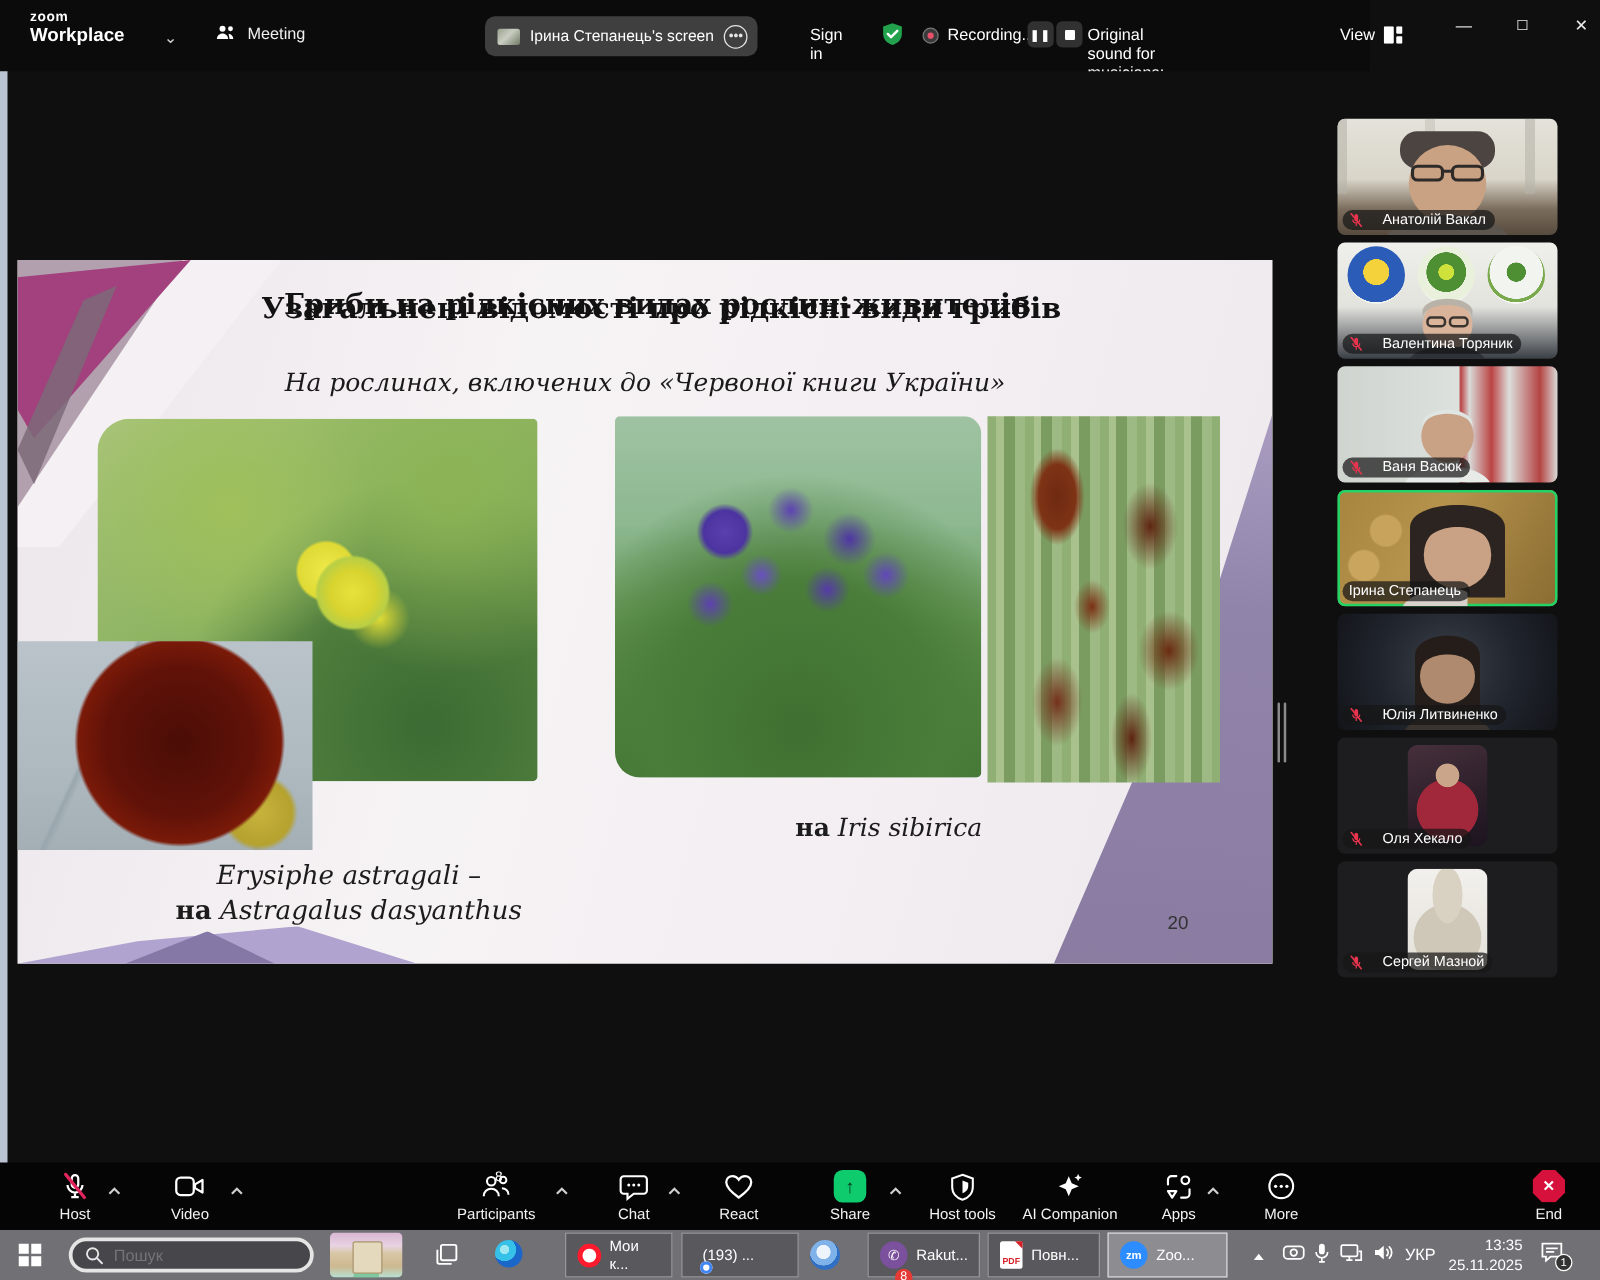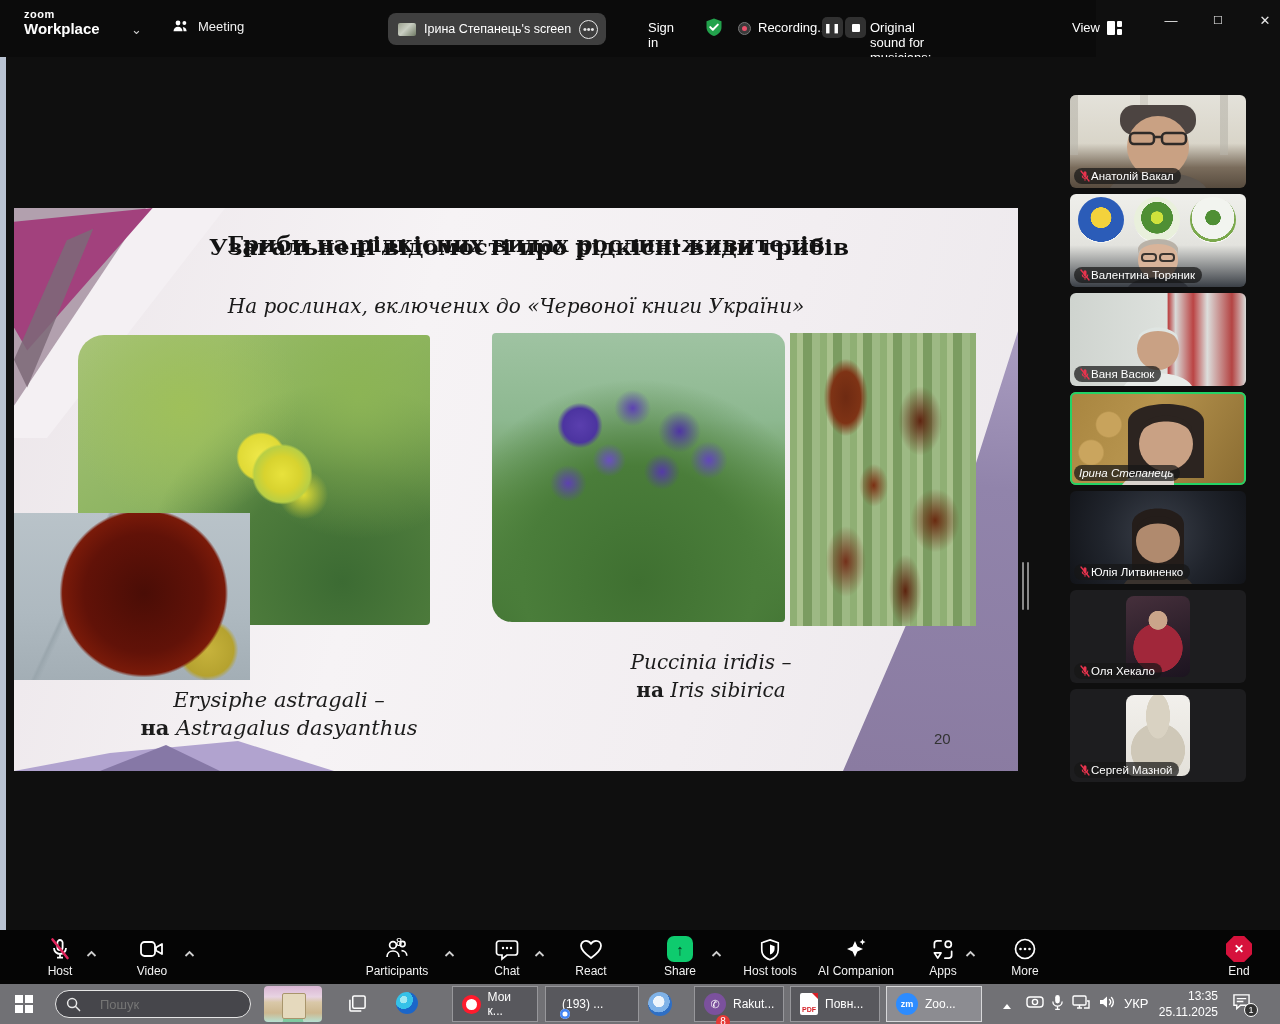--- a/index.html
+++ b/index.html
@@ -95,34 +95,34 @@
   .pageno { position:absolute; left:920px; top:522px; font-size:15px; color:#333; }
 
   
   .rehandle { position:absolute; left:1022px; top:505px; width:8px; height:48px; display:flex; gap:3px; }
   .rehandle i { display:block; width:2px; height:100%; background:#8a8a8a; border-radius:1px; }
 
   
   .panel { position:absolute; left:1070px; top:95px; width:176px; }
   .tile { position:relative; width:176px; height:93px; margin-bottom:6px; border-radius:6px; overflow:hidden; background:#222; }
   .tile.active { outline:2px solid #23d366; outline-offset:-2px; }
-  .nlabel { position:absolute; left:4px; bottom:4px; display:flex; align-items:center; gap:0; background:rgba(22,22,22,.72); border-radius:8px; padding:2px 7px 2px 5px; max-width:166px; }
+  .nlabel { position:absolute; left:4px; bottom:4px; display:flex; align-items:center; gap:15px; background:rgba(22,22,22,.72); border-radius:8px; padding:2px 7px 2px 5px; max-width:166px; }
   .nlabel span { color:#fff; font-size:11.5px; white-space:nowrap; }
   .t1 { background:linear-gradient(180deg,#e4e2da 0%,#d9d5c9 52%,#7a6c5c 78%,#574b3e 100%); }
   .t1 .winframe { position:absolute; left:0; top:0; right:0; height:60px;
      background:linear-gradient(90deg,#b7b4aa 0 8px,transparent 8px 70px,#c7c4ba 70px 78px,transparent 78px 150px,#b7b4aa 150px 158px,transparent 158px); opacity:.6; }
   .person { position:absolute; }
   .t2 { background:linear-gradient(180deg,#efefeb 0%,#e3e3de 55%,#3a3f46 100%); }
   .logo { position:absolute; top:3px; width:46px; height:46px; border-radius:50%; }
   .logo1 { left:8px;  background:radial-gradient(circle at 50% 45%,#f3d23c 0 30%,#2b5cb8 31% 70%,#f7f7f4 71%); }
   .logo2 { left:64px; background:radial-gradient(circle at 50% 45%,#cfe23c 0 18%,#4f8f34 19% 46%,#e9f0dc 47% 70%,#f7f7f4 71%); }
   .logo3 { left:120px;background:radial-gradient(circle at 50% 45%,#4f8f34 0 22%,#f2f4ef 23% 62%,#7aa84c 63% 70%,#fbfbf9 71%); }
   .t3 { background:linear-gradient(180deg,#98938b 0%,#8b867e 55%,#4a463f 100%); }
   .t4 { background:linear-gradient(90deg,#cfd4cf 0%,#dde1dd 55%,#b44 56%,#d8dad8 60%,#b44 70%,#dcdedc 78%,#b44443 92%,#d8dad8 100%); }
-  .t5 { background:radial-gradient(circle at 22% 35%,#c8a35c 0 8%,transparent 9%),radial-gradient(circle at 12% 65%,#caa55e 0 7%,transparent 8%),linear-gradient(120deg,#a8853f 0%,#b6934d 40%,#8a6c32 100%);font-style:italic; }
+  .t5 { background:radial-gradient(circle at 22% 35%,#c8a35c 0 8%,transparent 9%),radial-gradient(circle at 12% 65%,#caa55e 0 7%,transparent 8%),linear-gradient(120deg,#a8853f 0%,#b6934d 40%,#8a6c32 100%); }
   .t6 { background:radial-gradient(circle at 50% 45%,#3a3f49 0%,#20242c 55%,#121419 100%); }
   .t7,.t8 { background:#1d1d1f; }
   .photocard { position:absolute; left:56px; top:6px; width:64px; height:81px; border-radius:8px; overflow:hidden; }
   .t7 .photocard { background:radial-gradient(circle at 50% 30%,#caa58a 0 14%,transparent 15%),radial-gradient(circle at 50% 64%,#a1273a 0 40%,transparent 41%),linear-gradient(160deg,#46303c 0%,#2b1e29 60%,#1c1420 100%); }
   .t8 .photocard { background:radial-gradient(ellipse at 50% 26%,#d9d2c2 0 26%,transparent 27%),radial-gradient(circle at 50% 68%,#cfc8b8 0 42%,transparent 43%),linear-gradient(180deg,#f2f0ec 0%,#e4e1da 100%); }
 
   
   .toolbar { position:absolute; left:0; top:930px; width:1280px; height:54px; background:#050505; color:#fff; }
   .titem { position:absolute; top:6px; width:84px; text-align:center; }
   .titem .ic { height:26px; display:flex; align-items:center; justify-content:center; }
@@ -132,21 +132,21 @@
   .sharebox { width:26px; height:26px; background:#0ecb6e; border-radius:7px; display:flex; align-items:center; justify-content:center; color:#06341c; font-weight:700; font-size:15px; }
   .endoct { width:26px; height:26px; background:#d6123c; clip-path:polygon(30% 0,70% 0,100% 30%,100% 70%,70% 100%,30% 100%,0 70%,0 30%); display:flex; align-items:center; justify-content:center; }
   .endoct::before { content:""; position:absolute; }
   .endx { color:#fff; font-size:12px; font-weight:700; }
 
   
   .taskbar { position:absolute; left:0; top:984px; width:1280px; height:40px; background:#717175; color:#fff; }
   .startbtn { position:absolute; left:0; top:0; width:48px; height:40px; display:flex; align-items:center; justify-content:center; }
   .winlogo { display:grid; grid-template-columns:8px 8px; grid-template-rows:8px 8px; gap:1.5px; }
   .winlogo i { background:#fff; display:block; }
-  .searchbox { position:absolute; left:55px; top:6px; width:196px; height:28px; border:1px solid #e5e5e5; border-radius:14px; background:#46464b; display:flex; align-items:center; padding:0 10px; gap:8px;justify-content:space-between; }
+  .searchbox { position:absolute; left:55px; top:6px; width:196px; height:28px; border:3px solid #e5e5e5; border-radius:14px; background:#46464b; display:flex; align-items:center; padding:0 10px; gap:8px; }
   .searchbox input { background:transparent; border:none; outline:none; color:#d8d8d8; font-size:13px; width:140px; font-family:"Liberation Sans",sans-serif; }
   .widgetbtn { position:absolute; left:264px; top:2px; width:58px; height:36px; border-radius:4px; overflow:hidden;
      background:radial-gradient(ellipse at 50% 110%,#7fc9a0 0 26%,transparent 27%),linear-gradient(180deg,#d9b6d4 0%,#e8d3e2 30%,#d9c8a8 45%,#cdb88f 75%,#b7e0d2 100%); }
   .widgetbtn::after { content:""; position:absolute; left:18px; top:7px; width:22px; height:24px; background:#e5d9bd; border:1px solid #a8956c; border-radius:2px; }
   .taskview { position:absolute; left:348px; top:10px; }
   .appbtn { position:absolute; top:2px; height:36px; background:#58585d; border:1px solid #97979b; display:flex; align-items:center; gap:7px; padding:0 9px; font-size:12px; color:#fff; }
   .edgebtn { position:absolute; left:396px; top:8px; }
   .circ { border-radius:50%; display:block; }
   .edgeic { width:22px; height:22px; background:radial-gradient(circle at 35% 35%,#9fe8f2 0 18%,#35c1e8 19% 45%,#1b66c9 46% 75%,#124a9e 100%); }
   .operaic { width:19px; height:19px; border:4.5px solid #ff1b2d; background:#fff; }
@@ -243,21 +243,20 @@
       <div class="img img-micro"></div>
       <div class="img img-iris"></div>
       <div class="img img-rust"></div>
 
       <div class="cap cap-left">
         <div><span class="it">Erysiphe astragali –</span></div>
         <div><span class="na">на</span>
           <span class="it">Astragalus dasyanthus</span></div>
       </div>
       <div class="cap cap-right">
-        <div><span class="it">Puccinia iridis –</span></div>
         <div><span class="na">на</span>
           <span class="it">Iris sibirica</span></div>
       </div>
       <div class="pageno">20</div>
     </div>
 
     <div class="rehandle">
         <i></i>
         <i></i>
       </div>

